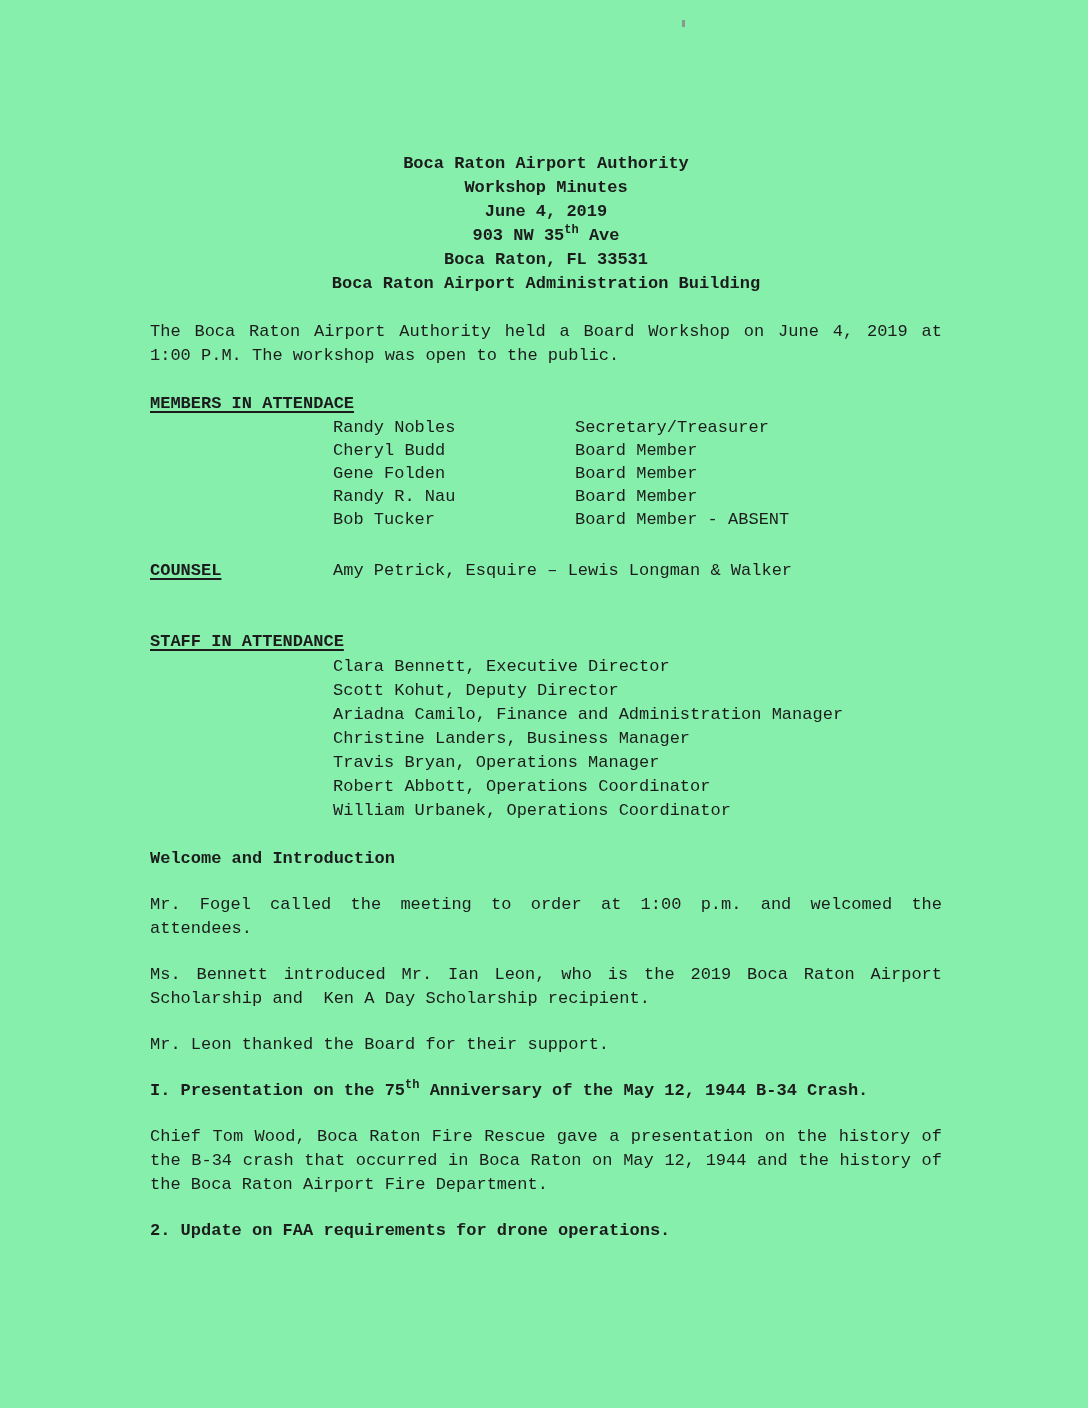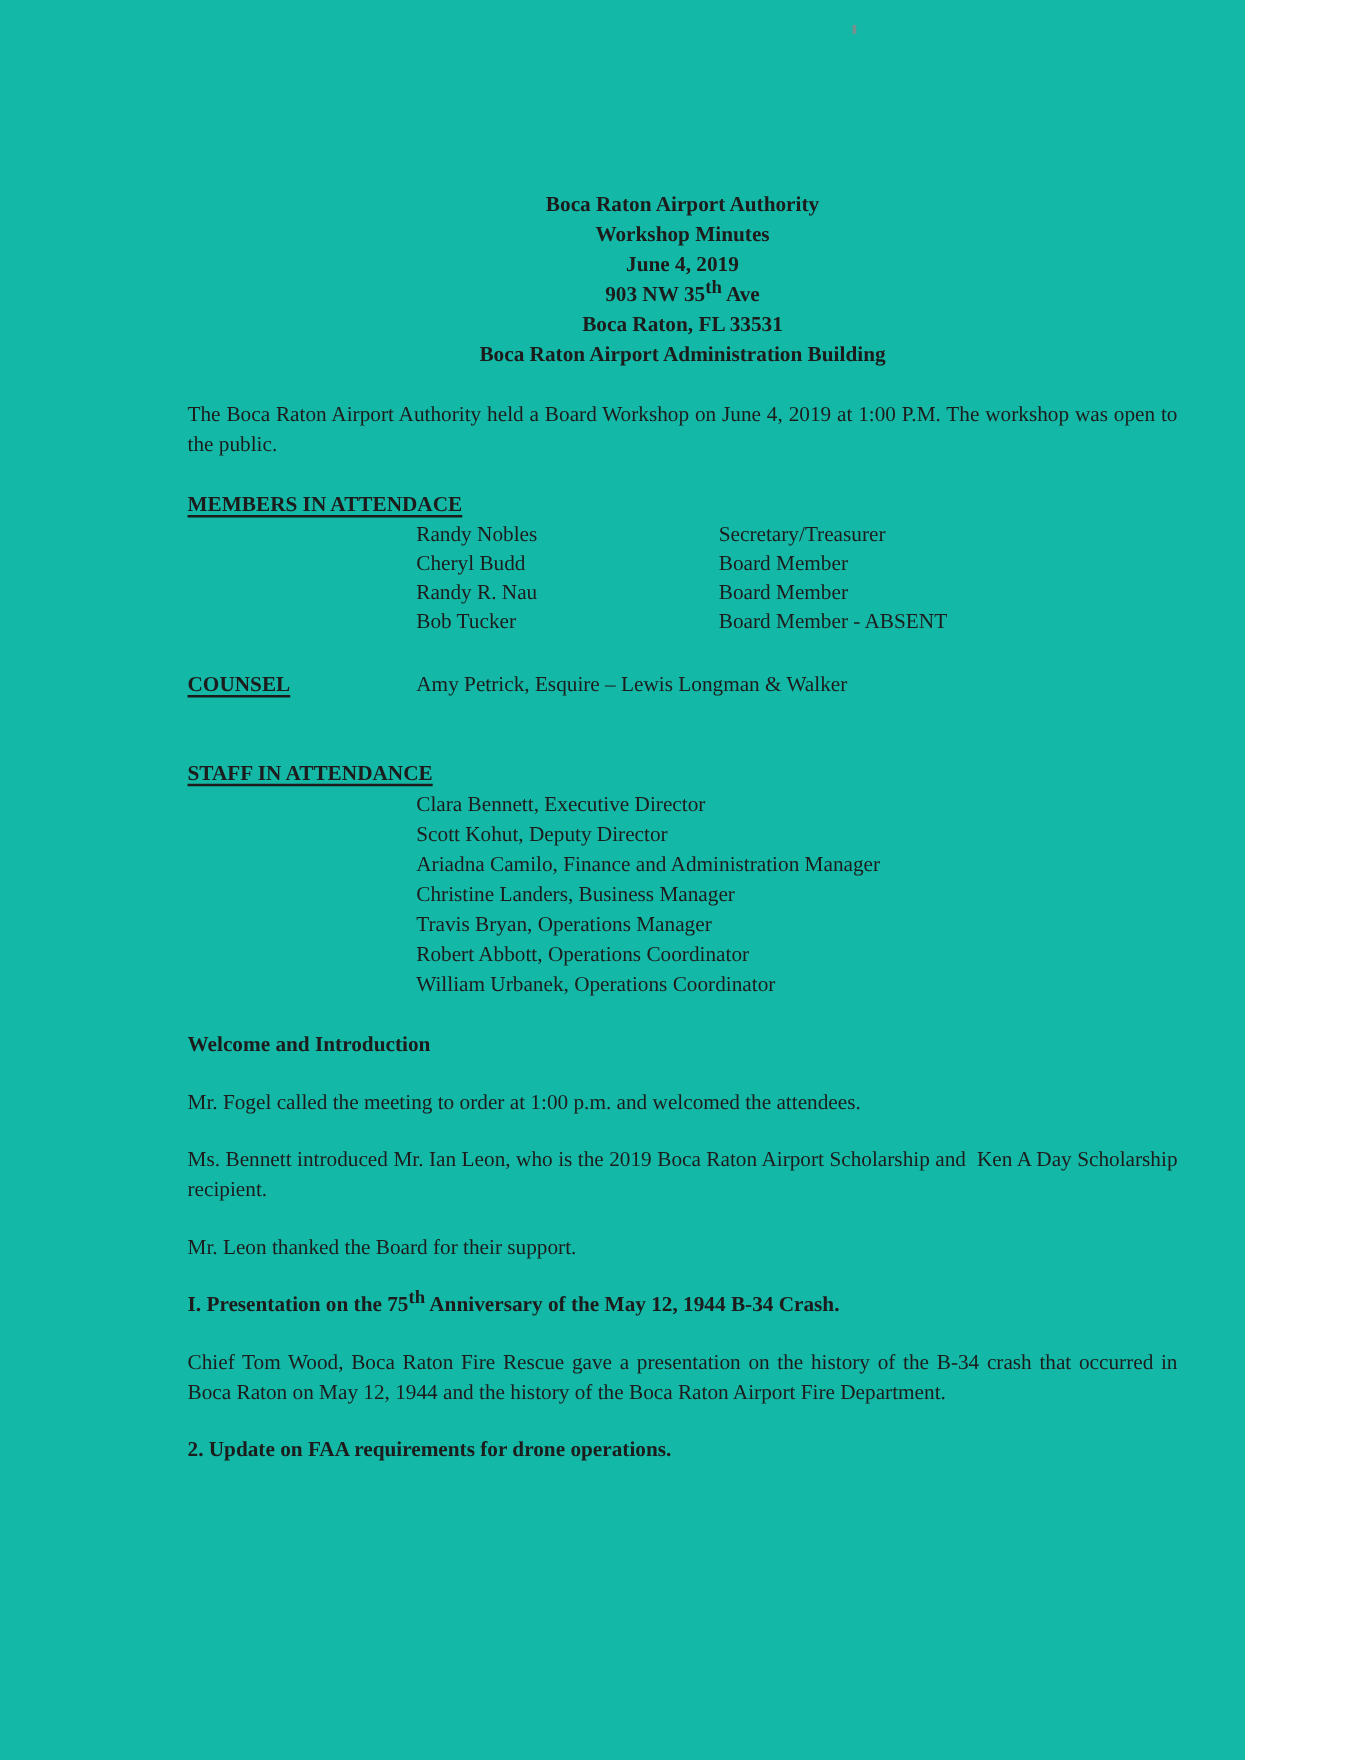--- a/index.html
+++ b/index.html
@@ -2,25 +2,25 @@
 <html><head>
 <meta charset="utf-8">
 <style>
   html, body {
     margin: 0;
     padding: 0;
     background: #ffffff;
   }
   .page {
     position: relative;
-    width: 996px;
+    width: 1088px;
     height: 1408px;
-    background: #14b8a6;
+    background: #86efac;
     overflow: hidden;
-    font-family: Liberation Serif, serif;
+    font-family: Liberation Mono, monospace;
     color: #1c1c1c;
   }
   .scan-speck {
     position: absolute;
     left: 682px;
     top: 20px;
     width: 3px;
     height: 7px;
     background: #8a8a8a;
     opacity: 0.85;
@@ -33,21 +33,21 @@
     padding-top: 152px;
     font-size: 17px;
     line-height: 24px;
   }
   .title-block {
     text-align: center;
     font-weight: bold;
   }
   .title-block div { line-height: 24px; }
   sup.sup {
-    font-size: 15px;
+    font-size: 12px;
     vertical-align: super;
     line-height: 0;
   }
   .para {
     margin: 22px 0 0 0;
     text-align: justify;
     white-space: pre-wrap;
   }
   .mt24 { margin-top: 24px; }
   .mt44 { margin-top: 47px; }
@@ -103,20 +103,21 @@
       <div>Boca Raton Airport Administration Building</div>
     </div>
 
     <p class="para mt24">The Boca Raton Airport Authority held a Board Workshop on June 4, 2019 at 1:00 P.M. The workshop was open to the public.</p>
 
     <div class="mt24">
       <span class="section-heading">MEMBERS IN ATTENDACE</span>
       <div>
         <div class="member-row"><span class="name">Randy Nobles</span><span class="role">Secretary/Treasurer</span></div>
         <div class="member-row"><span class="name">Cheryl Budd</span><span class="role">Board Member</span></div>
+        <div class="member-row"><span class="name">Gene Folden</span><span class="role">Board Member</span></div>
         <div class="member-row"><span class="name">Randy R. Nau</span><span class="role">Board Member</span></div>
         <div class="member-row"><span class="name">Bob Tucker</span><span class="role">Board Member - ABSENT</span></div>
       </div>
     </div>
 
     <div class="counsel-row">
       <span><span class="section-heading">COUNSEL</span></span>
       <span>Amy Petrick, Esquire – Lewis Longman &amp; Walker</span>
     </div>
 

